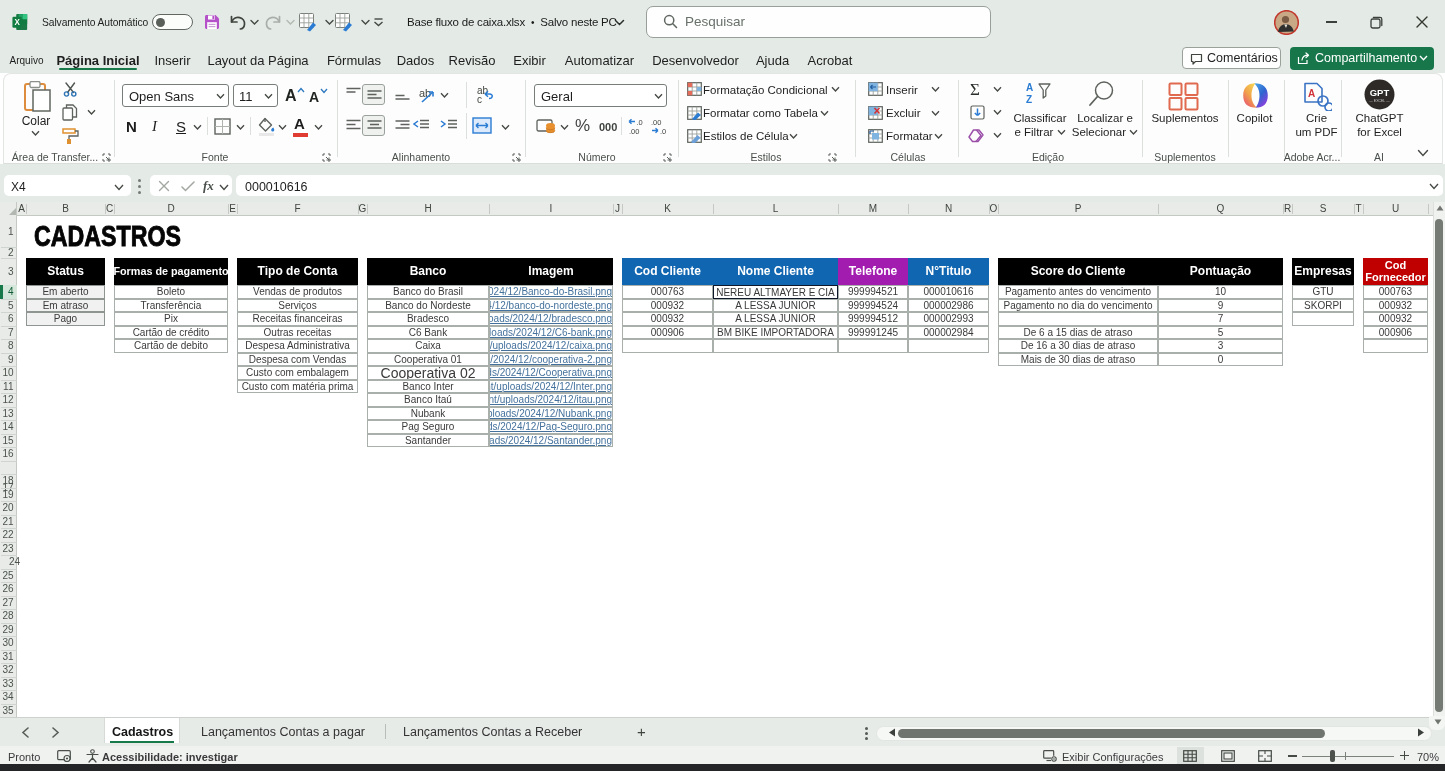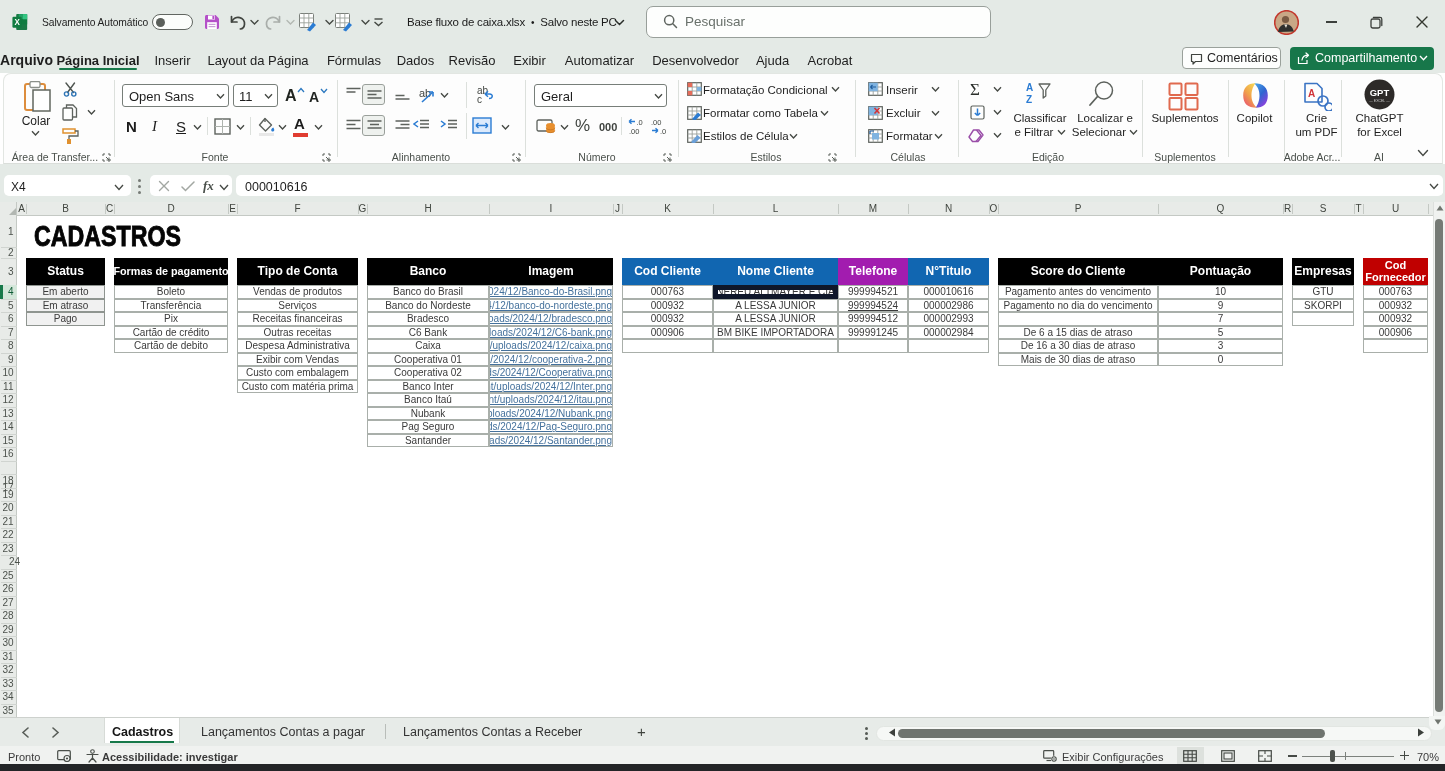--- a/index.html
+++ b/index.html
@@ -80,21 +80,21 @@
 </svg>
 <div class="ab" style="left:1326px;top:21px;width:11px;height:1.6px;background:#3c403c;"></div>
 <svg class="ab" style="left:1370px;top:16px;" width="13" height="13" viewBox="0 0 13 13">
 <rect x="1" y="3" width="9" height="9" rx="1.8" fill="none" stroke="#3c403c" stroke-width="1.3"></rect>
 <path d="M3.4 1.4 L10 1.4 C11 1.4 11.8 2.2 11.8 3.2 L11.8 9.6" fill="none" stroke="#3c403c" stroke-width="1.3" stroke-linecap="round"></path>
 </svg>
 <svg class="ab" style="left:1416px;top:16px;" width="12" height="12" viewBox="0 0 12 12">
       <path d="M1 1 L11 11 M11 1 L1 11" stroke="#33372f" stroke-width="1.4" stroke-linecap="round"></path>
     </svg>
 <div class="ab" style="left:0;top:44px;width:1445px;height:29px;background:#e4eae6;"></div>
-<div class="ab ct" style="left:6px;top:52px;width:41px;height:16px;font-size:14px;font-weight:bold;color:#1e1e1e;white-space:nowrap;text-align:center;">Arquivo</div>
+<div class="ab ct" style="left:6px;top:52px;width:41px;height:16px;font-size:10px;font-weight:normal;color:#1e1e1e;white-space:nowrap;text-align:center;">Arquivo</div>
 <div class="ab ct" style="left:59px;top:52px;width:78px;height:16px;font-size:13px;font-weight:bold;color:#1e1e1e;white-space:nowrap;">Página Inicial</div>
 <div class="ab ct" style="left:155px;top:52px;width:35px;height:16px;font-size:13px;font-weight:normal;color:#1e1e1e;white-space:nowrap;">Inserir</div>
 <div class="ab ct" style="left:208px;top:52px;width:100px;height:16px;font-size:13px;font-weight:normal;color:#1e1e1e;white-space:nowrap;">Layout da Página</div>
 <div class="ab ct" style="left:327px;top:52px;width:54px;height:16px;font-size:13px;font-weight:normal;color:#1e1e1e;white-space:nowrap;">Fórmulas</div>
 <div class="ab ct" style="left:399px;top:52px;width:33px;height:16px;font-size:13px;font-weight:normal;color:#1e1e1e;white-space:nowrap;">Dados</div>
 <div class="ab ct" style="left:450px;top:52px;width:44px;height:16px;font-size:13px;font-weight:normal;color:#1e1e1e;white-space:nowrap;">Revisão</div>
 <div class="ab ct" style="left:512px;top:52px;width:35px;height:16px;font-size:13px;font-weight:normal;color:#1e1e1e;white-space:nowrap;">Exibir</div>
 <div class="ab ct" style="left:565px;top:52px;width:69px;height:16px;font-size:13px;font-weight:normal;color:#1e1e1e;white-space:nowrap;">Automatizar</div>
 <div class="ab ct" style="left:653px;top:52px;width:85px;height:16px;font-size:13px;font-weight:normal;color:#1e1e1e;white-space:nowrap;">Desenvolvedor</div>
 <div class="ab ct" style="left:757px;top:52px;width:31px;height:16px;font-size:13px;font-weight:normal;color:#1e1e1e;white-space:nowrap;">Ajuda</div>
@@ -628,21 +628,21 @@
 <div class="ab" style="left:237px;top:312.0px;width:121px;height:13.5px;background:#fff;border:1px solid #a9afaa;display:flex;align-items:center;justify-content:center;overflow:hidden;white-space:nowrap;">
       <span style="font-size:10px;color:#3a3a3a;">Receitas financeiras</span>
     </div>
 <div class="ab" style="left:237px;top:325.5px;width:121px;height:13.5px;background:#fff;border:1px solid #a9afaa;display:flex;align-items:center;justify-content:center;overflow:hidden;white-space:nowrap;">
       <span style="font-size:10px;color:#3a3a3a;">Outras receitas</span>
     </div>
 <div class="ab" style="left:237px;top:339.0px;width:121px;height:13.5px;background:#fff;border:1px solid #a9afaa;display:flex;align-items:center;justify-content:center;overflow:hidden;white-space:nowrap;">
       <span style="font-size:10px;color:#3a3a3a;">Despesa Administrativa</span>
     </div>
 <div class="ab" style="left:237px;top:352.5px;width:121px;height:13.5px;background:#fff;border:1px solid #a9afaa;display:flex;align-items:center;justify-content:center;overflow:hidden;white-space:nowrap;">
-      <span style="font-size:10px;color:#3a3a3a;">Exibir com Vendas</span>
+      <span style="font-size:10px;color:#3a3a3a;">Despesa com Vendas</span>
     </div>
 <div class="ab" style="left:237px;top:366.0px;width:121px;height:13.5px;background:#fff;border:1px solid #a9afaa;display:flex;align-items:center;justify-content:center;overflow:hidden;white-space:nowrap;">
       <span style="font-size:10px;color:#3a3a3a;">Custo com embalagem</span>
     </div>
 <div class="ab" style="left:237px;top:379.5px;width:121px;height:13.5px;background:#fff;border:1px solid #a9afaa;display:flex;align-items:center;justify-content:center;overflow:hidden;white-space:nowrap;">
       <span style="font-size:10px;color:#3a3a3a;">Custo com matéria prima</span>
     </div>
 <div class="ab ct" style="left:367px;top:257.5px;width:122px;height:27.5px;background:#000000;color:#fff;font-weight:bold;font-size:12px;white-space:nowrap;">Banco</div>
 <div class="ab ct" style="left:489px;top:257.5px;width:124px;height:27.5px;background:#000000;color:#fff;font-weight:bold;font-size:12px;white-space:nowrap;">Imagem</div>
 <div class="ab" style="left:367px;top:285.0px;width:122px;height:13.5px;background:#fff;border:1px solid #a9afaa;display:flex;align-items:center;justify-content:center;overflow:hidden;white-space:nowrap;">
@@ -657,21 +657,21 @@
 <div class="ab" style="left:367px;top:325.5px;width:122px;height:13.5px;background:#fff;border:1px solid #a9afaa;display:flex;align-items:center;justify-content:center;overflow:hidden;white-space:nowrap;">
       <span style="font-size:10px;color:#3a3a3a;">C6 Bank</span>
     </div>
 <div class="ab" style="left:367px;top:339.0px;width:122px;height:13.5px;background:#fff;border:1px solid #a9afaa;display:flex;align-items:center;justify-content:center;overflow:hidden;white-space:nowrap;">
       <span style="font-size:10px;color:#3a3a3a;">Caixa</span>
     </div>
 <div class="ab" style="left:367px;top:352.5px;width:122px;height:13.5px;background:#fff;border:1px solid #a9afaa;display:flex;align-items:center;justify-content:center;overflow:hidden;white-space:nowrap;">
       <span style="font-size:10px;color:#3a3a3a;">Cooperativa 01</span>
     </div>
 <div class="ab" style="left:367px;top:366.0px;width:122px;height:13.5px;background:#fff;border:1px solid #a9afaa;display:flex;align-items:center;justify-content:center;overflow:hidden;white-space:nowrap;">
-      <span style="font-size:10px;color:#3a3a3a;">Cooperativa 02</span>
+      <span style="font-size:14px;color:#3a3a3a;">Cooperativa 02</span>
     </div>
 <div class="ab" style="left:367px;top:379.5px;width:122px;height:13.5px;background:#fff;border:1px solid #a9afaa;display:flex;align-items:center;justify-content:center;overflow:hidden;white-space:nowrap;">
       <span style="font-size:10px;color:#3a3a3a;">Banco Inter</span>
     </div>
 <div class="ab" style="left:367px;top:393.0px;width:122px;height:13.5px;background:#fff;border:1px solid #a9afaa;display:flex;align-items:center;justify-content:center;overflow:hidden;white-space:nowrap;">
       <span style="font-size:10px;color:#3a3a3a;">Banco Itaú</span>
     </div>
 <div class="ab" style="left:367px;top:406.5px;width:122px;height:13.5px;background:#fff;border:1px solid #a9afaa;display:flex;align-items:center;justify-content:center;overflow:hidden;white-space:nowrap;">
       <span style="font-size:10px;color:#3a3a3a;">Nubank</span>
     </div>
@@ -717,37 +717,37 @@
 <div class="ab" style="left:489px;top:433.5px;width:124px;height:13.5px;background:#fff;border:1px solid #a9afaa;display:flex;align-items:center;justify-content:flex-end;overflow:hidden;white-space:nowrap;">
       <span style="font-size:10px;color:#44719c;text-decoration:underline;">loads/2024/12/Santander.png</span>
     </div>
 <div class="ab ct" style="left:622px;top:257.5px;width:91px;height:27.5px;background:#1166b1;color:#fff;font-weight:bold;font-size:12px;">Cod Cliente</div>
 <div class="ab ct" style="left:713px;top:257.5px;width:125px;height:27.5px;background:#1166b1;color:#fff;font-weight:bold;font-size:12px;">Nome Cliente</div>
 <div class="ab ct" style="left:838px;top:257.5px;width:70px;height:27.5px;background:#a21caf;color:#fff;font-weight:bold;font-size:12px;">Telefone</div>
 <div class="ab ct" style="left:908px;top:257.5px;width:81px;height:27.5px;background:#1166b1;color:#fff;font-weight:bold;font-size:12px;">N°Titulo</div>
 <div class="ab" style="left:622px;top:285.0px;width:91px;height:13.5px;background:#fff;border:1px solid #a9afaa;display:flex;align-items:center;justify-content:center;overflow:hidden;white-space:nowrap;">
       <span style="font-size:10px;color:#3a3a3a;">000763</span>
     </div>
-<div class="ab" style="left:713px;top:285.0px;width:125px;height:13.5px;background:#fff;border:5px solid #0f172a;display:flex;align-items:center;justify-content:center;overflow:hidden;white-space:nowrap;">
+<div class="ab" style="left:713px;top:285.0px;width:125px;height:13.5px;background:#fff;border:1px solid #0f172a;display:flex;align-items:flex-end;justify-content:center;overflow:hidden;white-space:nowrap;">
       <span style="font-size:10px;color:#3a3a3a;">NEREU ALTMAYER E CIA</span>
     </div>
 <div class="ab" style="left:838px;top:285.0px;width:70px;height:13.5px;background:#fff;border:1px solid #a9afaa;display:flex;align-items:center;justify-content:center;overflow:hidden;white-space:nowrap;">
       <span style="font-size:10px;color:#3a3a3a;">999994521</span>
     </div>
 <div class="ab" style="left:908px;top:285.0px;width:81px;height:13.5px;background:#fff;border:1px solid #a9afaa;display:flex;align-items:center;justify-content:center;overflow:hidden;white-space:nowrap;">
       <span style="font-size:10px;color:#3a3a3a;">000010616</span>
     </div>
 <div class="ab" style="left:622px;top:298.5px;width:91px;height:13.5px;background:#fff;border:1px solid #a9afaa;display:flex;align-items:center;justify-content:center;overflow:hidden;white-space:nowrap;">
       <span style="font-size:10px;color:#3a3a3a;">000932</span>
     </div>
 <div class="ab" style="left:713px;top:298.5px;width:125px;height:13.5px;background:#fff;border:1px solid #a9afaa;display:flex;align-items:center;justify-content:center;overflow:hidden;white-space:nowrap;">
       <span style="font-size:10px;color:#3a3a3a;">A LESSA JUNIOR</span>
     </div>
 <div class="ab" style="left:838px;top:298.5px;width:70px;height:13.5px;background:#fff;border:1px solid #a9afaa;display:flex;align-items:center;justify-content:center;overflow:hidden;white-space:nowrap;">
-      <span style="font-size:10px;color:#3a3a3a;text-decoration:underline;">999994524</span>
+      <span style="font-size:10px;color:#3a3a3a;">999994524</span>
     </div>
 <div class="ab" style="left:908px;top:298.5px;width:81px;height:13.5px;background:#fff;border:1px solid #a9afaa;display:flex;align-items:center;justify-content:center;overflow:hidden;white-space:nowrap;">
       <span style="font-size:10px;color:#3a3a3a;">000002986</span>
     </div>
 <div class="ab" style="left:622px;top:312.0px;width:91px;height:13.5px;background:#fff;border:1px solid #a9afaa;display:flex;align-items:center;justify-content:center;overflow:hidden;white-space:nowrap;">
       <span style="font-size:10px;color:#3a3a3a;">000932</span>
     </div>
 <div class="ab" style="left:713px;top:312.0px;width:125px;height:13.5px;background:#fff;border:1px solid #a9afaa;display:flex;align-items:center;justify-content:center;overflow:hidden;white-space:nowrap;">
       <span style="font-size:10px;color:#3a3a3a;">A LESSA JUNIOR</span>
     </div>

